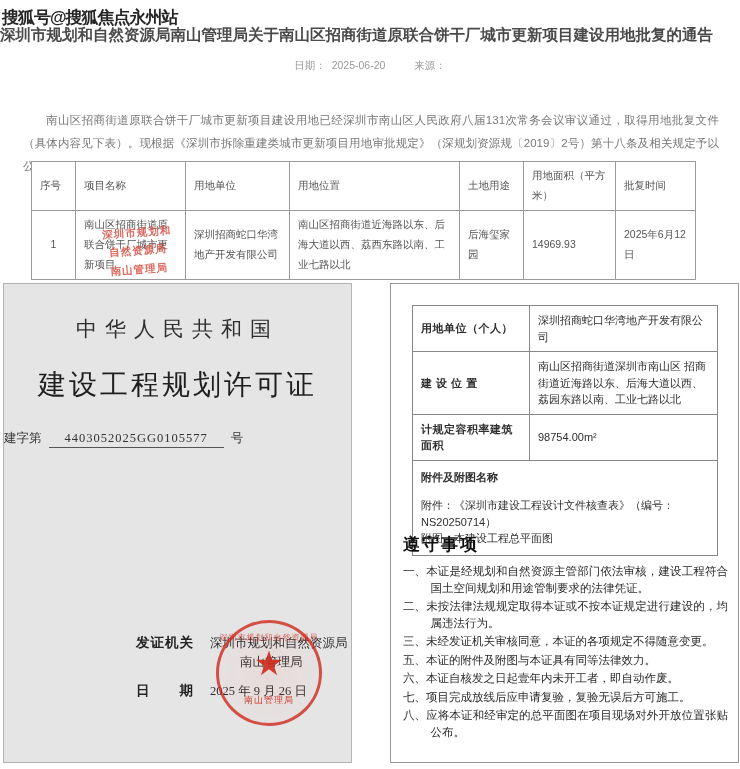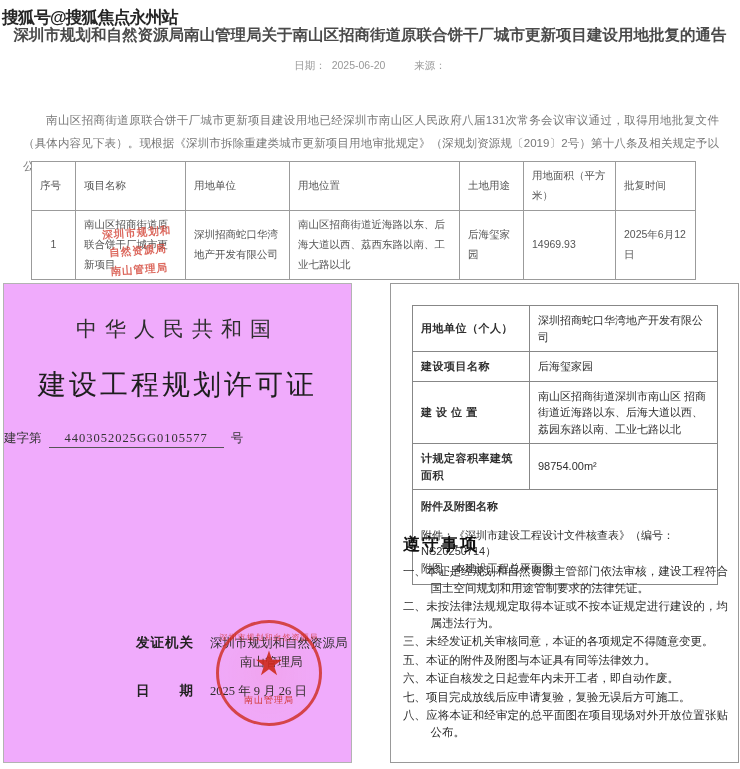--- a/index.html
+++ b/index.html
@@ -3,21 +3,21 @@
 <meta charset="utf-8">
 <style>
   html,body{margin:0;padding:0;background:#fff;}
   .page{position:relative;width:740px;height:769px;background:#fff;overflow:hidden;
         font-family:"Liberation Sans","DejaVu Sans",sans-serif;}
 
   
   .watermark{position:absolute;left:2px;top:6px;z-index:3;font-size:17px;font-weight:bold;
              color:#262626;letter-spacing:-1px;
              text-shadow:1px 1px 0 #fff,-1px 1px 0 #fff,1px -1px 0 #fff;}
-  .title{position:absolute;top:25px;left:0;width:740px;text-align:center;white-space:nowrap;
+  .title{position:absolute;top:25px;left:0;width:601px;text-align:center;white-space:nowrap;
          font-size:15.5px;font-weight:600;color:#4a4a4a;}
   .meta{position:absolute;top:59px;left:0;width:740px;text-align:center;
         font-size:10.5px;color:#999;}
   .meta span{margin:0 3px;}
   .meta .src{margin-left:26px;}
 
   .intro{position:absolute;top:97px;left:23px;width:696px;font-size:11.5px;color:#777;
          line-height:23px;text-indent:2em;text-align:justify;}
 
   
@@ -28,21 +28,21 @@
   .approval-table tbody td{height:52px;}
   .approval-table td.center{text-align:center;}
 
   
   .table-seal{position:absolute;left:96px;top:223px;width:84px;z-index:2;text-align:center;
               color:rgba(211,66,52,.8);font-size:10.5px;line-height:1.75;font-weight:bold;
               transform:rotate(-4deg);letter-spacing:1px;}
 
   
   .cert{position:absolute;left:3px;top:283px;width:347px;height:478px;border:1px solid #b3b3b3;
-        background:#f0abfc;font-family:"Liberation Serif","DejaVu Serif",serif;}
+        background:#e5e5e5;font-family:"Liberation Serif","DejaVu Serif",serif;}
   .cert-country{margin-top:31px;text-align:center;font-size:21px;letter-spacing:8px;color:#2e2e2e;}
   .cert-title{margin-top:23px;text-align:center;font-size:28px;font-weight:normal;
               letter-spacing:3px;color:#1e1e1e;}
   .cert-no{margin-top:26px;text-align:left;font-size:12.5px;color:#333;}
   .cert-no .num{display:inline-block;border-bottom:1px solid #555;padding:0 16px 1px;margin:0 7px;
                 letter-spacing:1px;}
   .cert-body{margin:27px 27px 0 27px;font-size:15px;line-height:1.95;color:#2d2d2d;
              text-indent:2em;text-align:justify;}
   .cert-row{position:absolute;left:132px;display:flex;align-items:flex-start;}
   .cert-row .lbl{font-weight:bold;font-size:13.5px;color:#222;width:66px;letter-spacing:1px;
@@ -163,24 +163,20 @@
   </div>
 
   <div class="right-panel">
     <table class="details-table">
       <tbody>
         <tr class="r1">
           <td class="lbl">用地单位（个人）</td>
           <td>深圳招商蛇口华湾地产开发有限公司</td>
         </tr>
         <tr>
-          <td class="lbl">建设项目名称</td>
-          <td>后海玺家园</td>
-        </tr>
-        <tr>
           <td class="lbl">建 设 位 置</td>
           <td>南山区招商街道深圳市南山区 招商街道近海路以东、后海大道以西、荔园东路以南、工业七路以北</td>
         </tr>
         <tr>
           <td class="lbl">计规定容积率建筑面积</td>
           <td>98754.00m²</td>
         </tr>
         <tr>
           <td colspan="2" class="attach-cell">
             <div class="attach-title">附件及附图名称</div>

